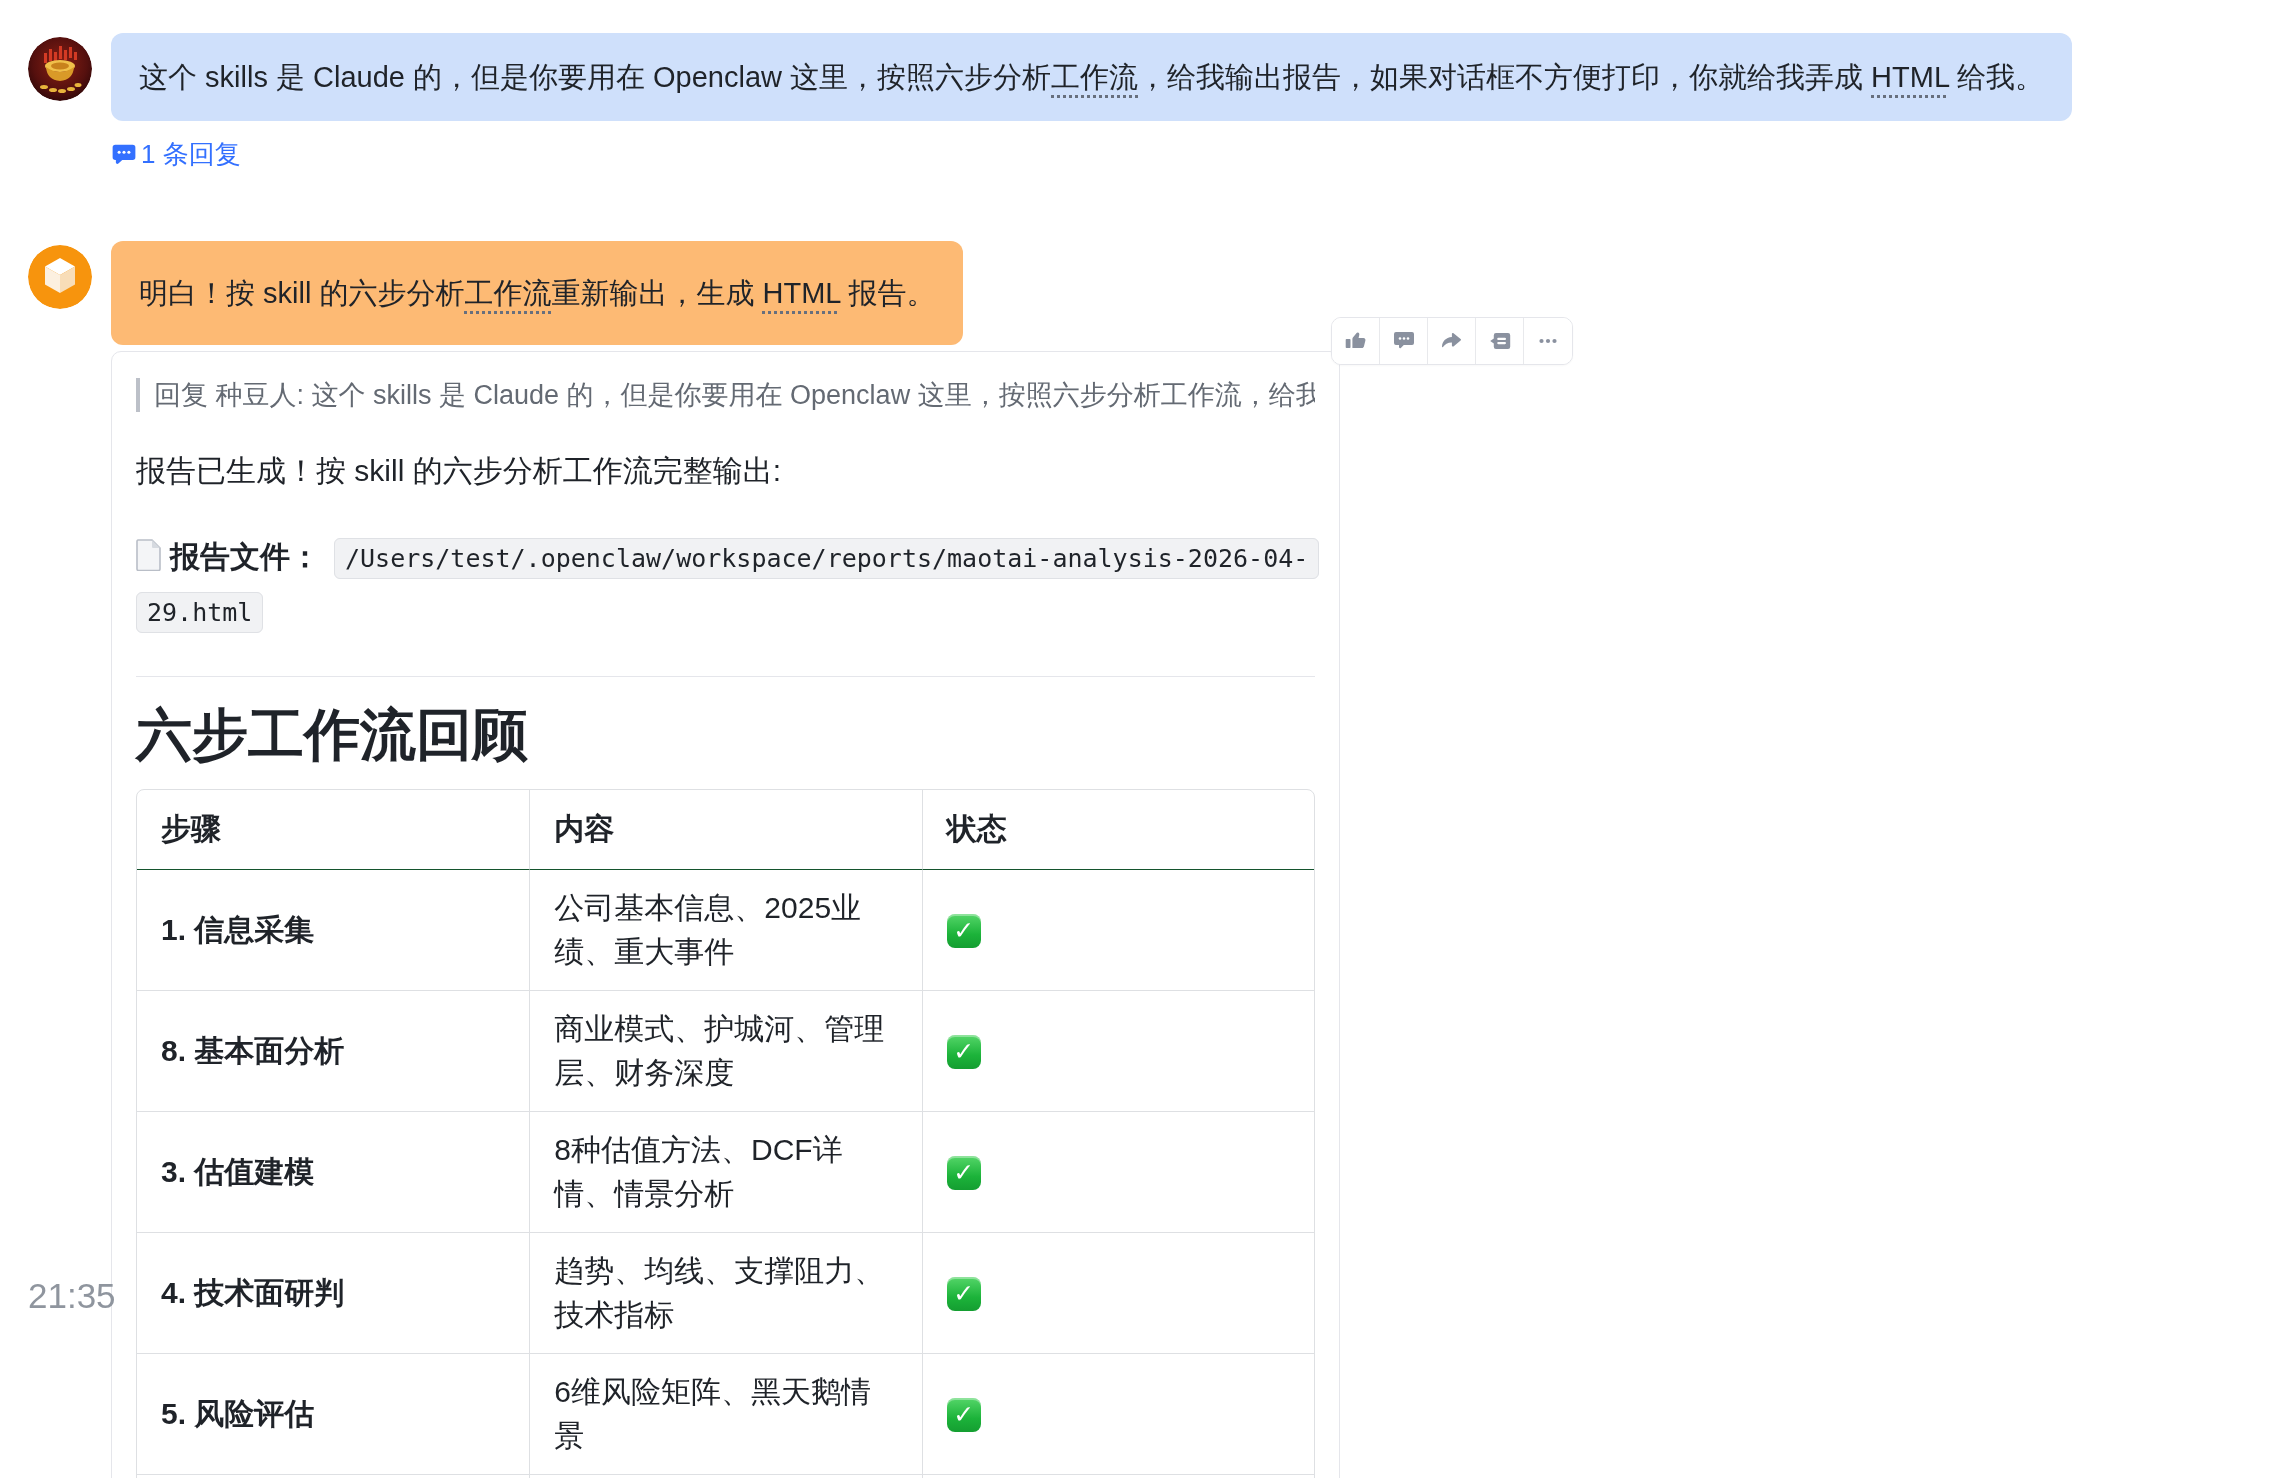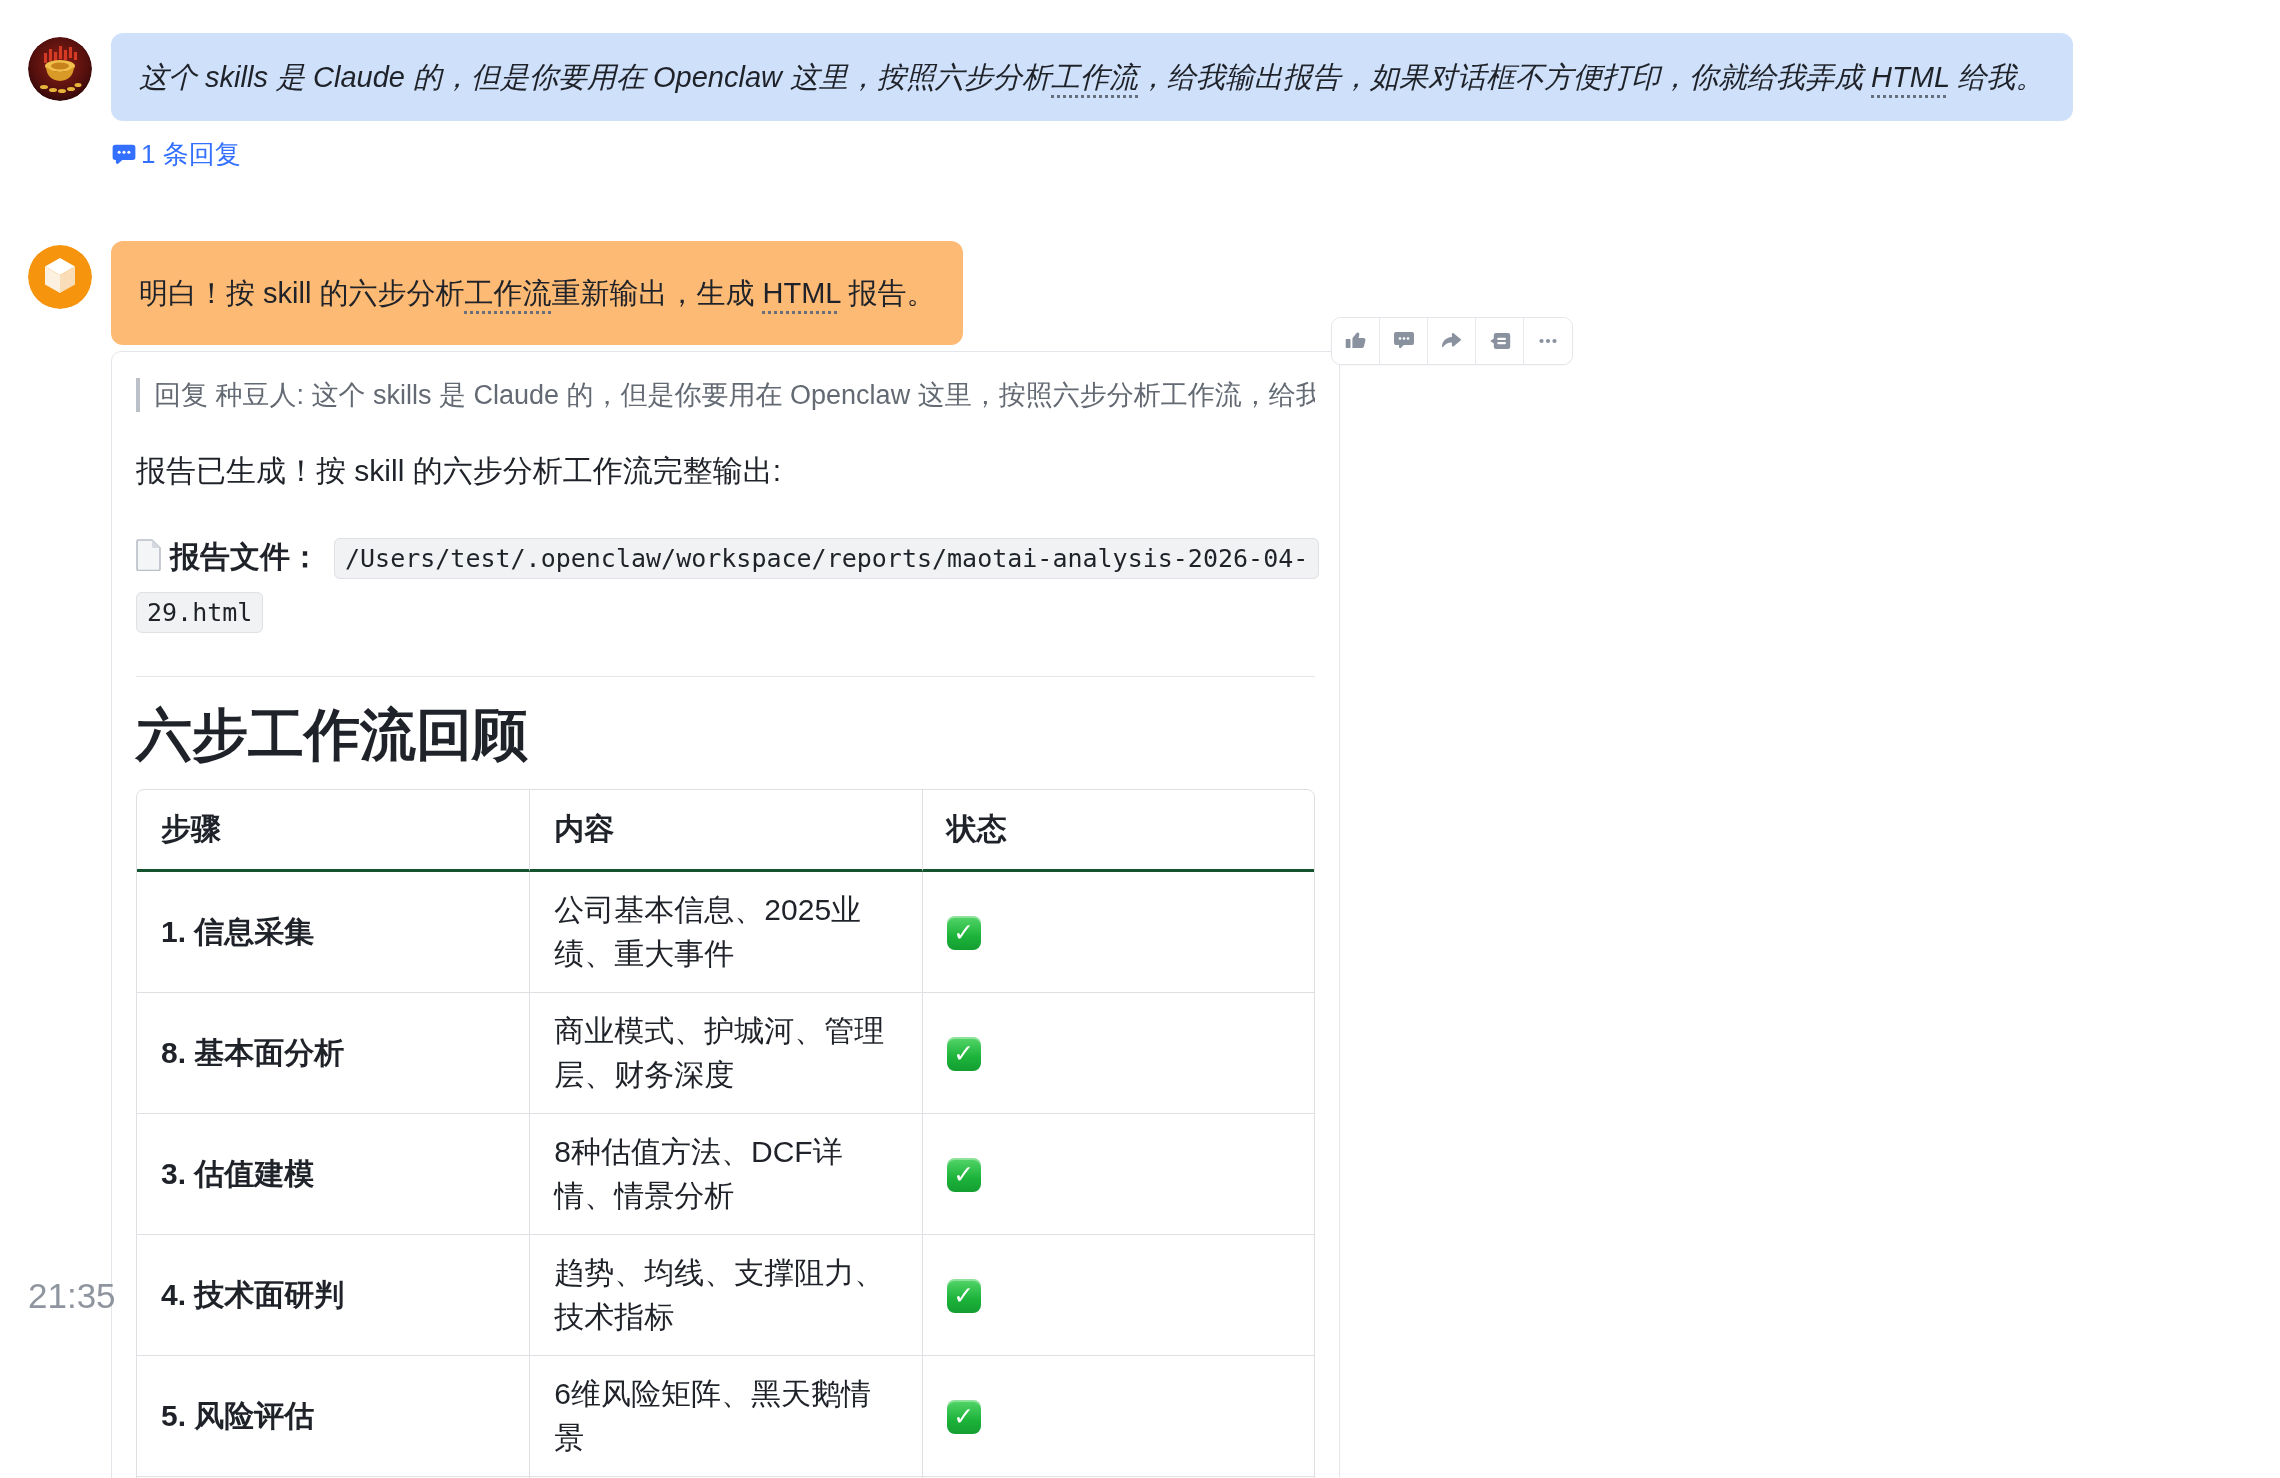--- a/index.html
+++ b/index.html
@@ -9,21 +9,21 @@
     position:relative;
   }
   
   .msg-row{display:flex;align-items:flex-start;}
   .user-row{margin:33px 0 0 28px;gap:19px;}
   .bot-row{margin:69px 0 0 28px;gap:19px;}
   .avatar{width:64px;height:64px;border-radius:50%;flex:0 0 auto;overflow:hidden;margin-top:4px;cursor:pointer;}
   .avatar svg{display:block;width:64px;height:64px;}
   
   .bubble{border-radius:12px;padding:24px 28px;font-size:29px;line-height:40px;white-space:nowrap;width:fit-content;}
-  .bubble.user{background:#cfe0fb;font-style:italic;}
+  .bubble.user{background:#cfe0fb;}
   .bubble.bot{background:#fdba74;padding:32px 28px;}
   .dotted{
     text-decoration-line:underline;text-decoration-style:dotted;
     text-decoration-color:#676f7d;text-decoration-thickness:2.5px;text-underline-offset:8px;
   }
   
   .reply-row{margin:16px 0 0 111px;display:flex;align-items:center;gap:4px;color:#3370ff;font-size:26px;cursor:pointer;width:fit-content;}
   .reply-row svg{display:block;}
   
   .bot-col{display:flex;flex-direction:column;}
@@ -48,21 +48,21 @@
   hr.rule{border:none;border-top:1px solid #e5e6eb;margin:38px 0 0 0;}
   h2.section{margin:32px 0 0 0;font-size:56px;line-height:52px;font-weight:700;color:#1f2329;}
   
   table.wf{
     margin-top:28px;width:100%;border-collapse:separate;border-spacing:0;
     border:1px solid #dee0e3;border-radius:8px;overflow:hidden;font-size:30px;
   }
   table.wf th,table.wf td{text-align:left;vertical-align:middle;padding:16px 24px;}
   table.wf th{font-weight:700;padding:19px 24px;}
   table.wf th:not(:first-child),table.wf td:not(:first-child){border-left:1px solid #dee0e3;}
-  table.wf thead th{border-bottom:3px solid #14532d;}
+  table.wf thead th{border-bottom:1px solid #14532d;}
   table.wf tbody tr:not(:first-child) td{border-top:1px solid #dee0e3;}
   table.wf col{width:33.33%;}
   td.cell-step{font-weight:700;}
   td.cell-content{line-height:44px;}
   .check{
     display:inline-flex;align-items:center;justify-content:center;
     width:34px;height:34px;border-radius:8px;
     background:linear-gradient(180deg,#55d669 0%,#1cb33a 60%,#149e31 100%);
     box-shadow:inset 0 2px 0 rgba(255,255,255,.35);
   }

